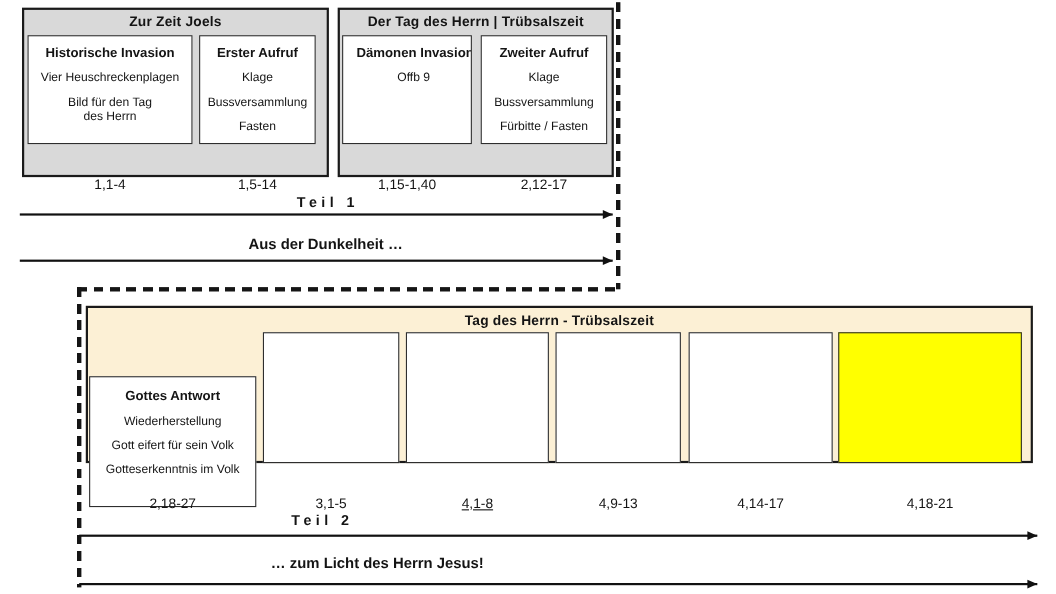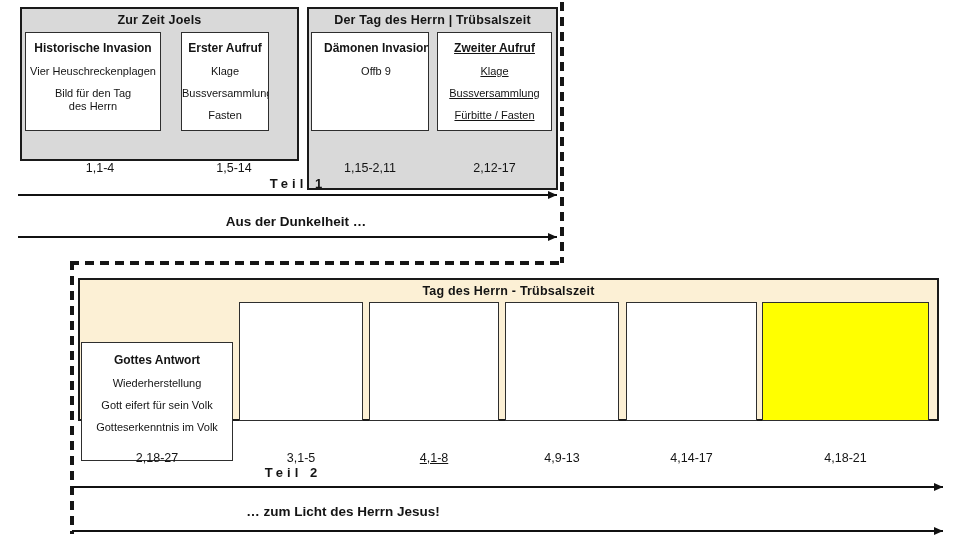--- a/index.html
+++ b/index.html
@@ -68,54 +68,54 @@
   .dash.h { height: 3.6px; background: repeating-linear-gradient(90deg, #151515 0 9px, transparent 9px 15px); }
 </style>
 </head>
 <body>
 
 <div class="canvas">
 
   <div class="panel gray" style="left:20px; top:7px; width:279px; height:154px;">
     <div class="panel-title">Zur Zeit Joels</div>
 
-    <div class="inner-box" style="left:3px; top:23px; width:136px; height:99px;">
+    <div class="inner-box" style="left:3px; top:23px; width:150px; height:99px;">
       <div class="box-title">Historische Invasion</div>
       <div class="box-line">Vier Heuschreckenplagen</div>
       <div class="box-line">Bild für den Tag</div>
       <div class="box-line cont">des Herrn</div>
     </div>
 
-    <div class="inner-box" style="left:159px; top:23px; width:88px; height:99px;">
+    <div class="inner-box" style="left:159px; top:23px; width:106px; height:99px;">
       <div class="box-title">Erster Aufruf</div>
       <div class="box-line">Klage</div>
       <div class="box-line">Bussversammlung</div>
       <div class="box-line">Fasten</div>
     </div>
 
     <div class="ref" style="left:3px; top:128px; width:150px;">1,1-4</div>
     <div class="ref" style="left:159px; top:128px; width:106px;">1,5-14</div>
   </div>
 
-  <div class="panel gray" style="left:307px; top:7px; width:251px; height:183px;">
+  <div class="panel gray" style="left:307px; top:7px; width:251px; height:154px;">
     <div class="panel-title">Der Tag des Herrn | Trübsalszeit</div>
 
     <div class="inner-box" style="left:2px; top:23px; width:118px; height:99px;padding-left:12px;">
       <div class="box-title">Dämonen Invasion</div>
       <div class="box-line">Offb 9</div>
     </div>
 
-    <div class="inner-box" style="left:128px; top:23px; width:115px; height:99px;text-decoration:underline;">
+    <div class="inner-box" style="left:128px; top:23px; width:115px; height:99px;">
       <div class="box-title">Zweiter Aufruf</div>
       <div class="box-line">Klage</div>
       <div class="box-line">Bussversammlung</div>
       <div class="box-line">Fürbitte / Fasten</div>
     </div>
 
-    <div class="ref" style="left:2px; top:128px; width:118px;">1,15-2,11</div>
+    <div class="ref" style="left:2px; top:128px; width:118px;">1,15-1,40</div>
     <div class="ref" style="left:128px; top:128px; width:115px;">2,12-17</div>
   </div>
 
   <div class="arrow-label spaced" style="left:298px; top:176px;">Teil 1</div>
   <div class="arrow" style="left:18px; top:194px; width:539px; height:2.2px;"></div>
 
   <div class="arrow-label" style="left:296px; top:214px; font-size:13.5px;">Aus der Dunkelheit …</div>
   <div class="arrow" style="left:18px; top:236px; width:539px; height:1.6px;"></div>
 
   <div class="dash v" style="left:560px; top:2px; height:261px;"></div>

